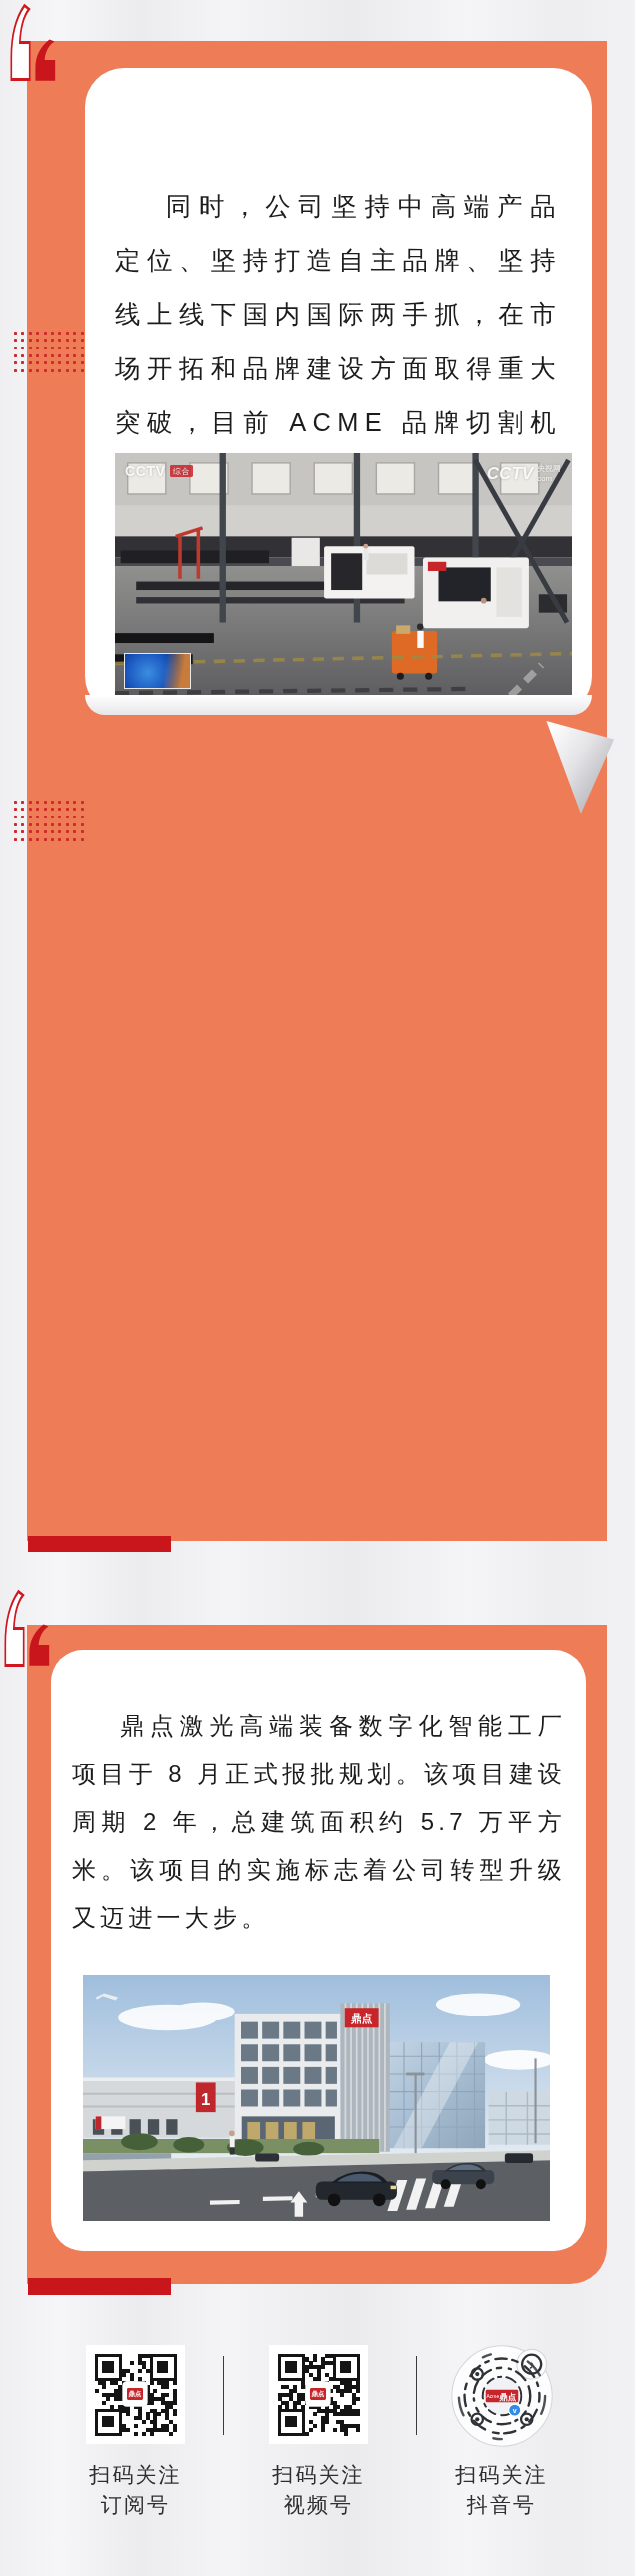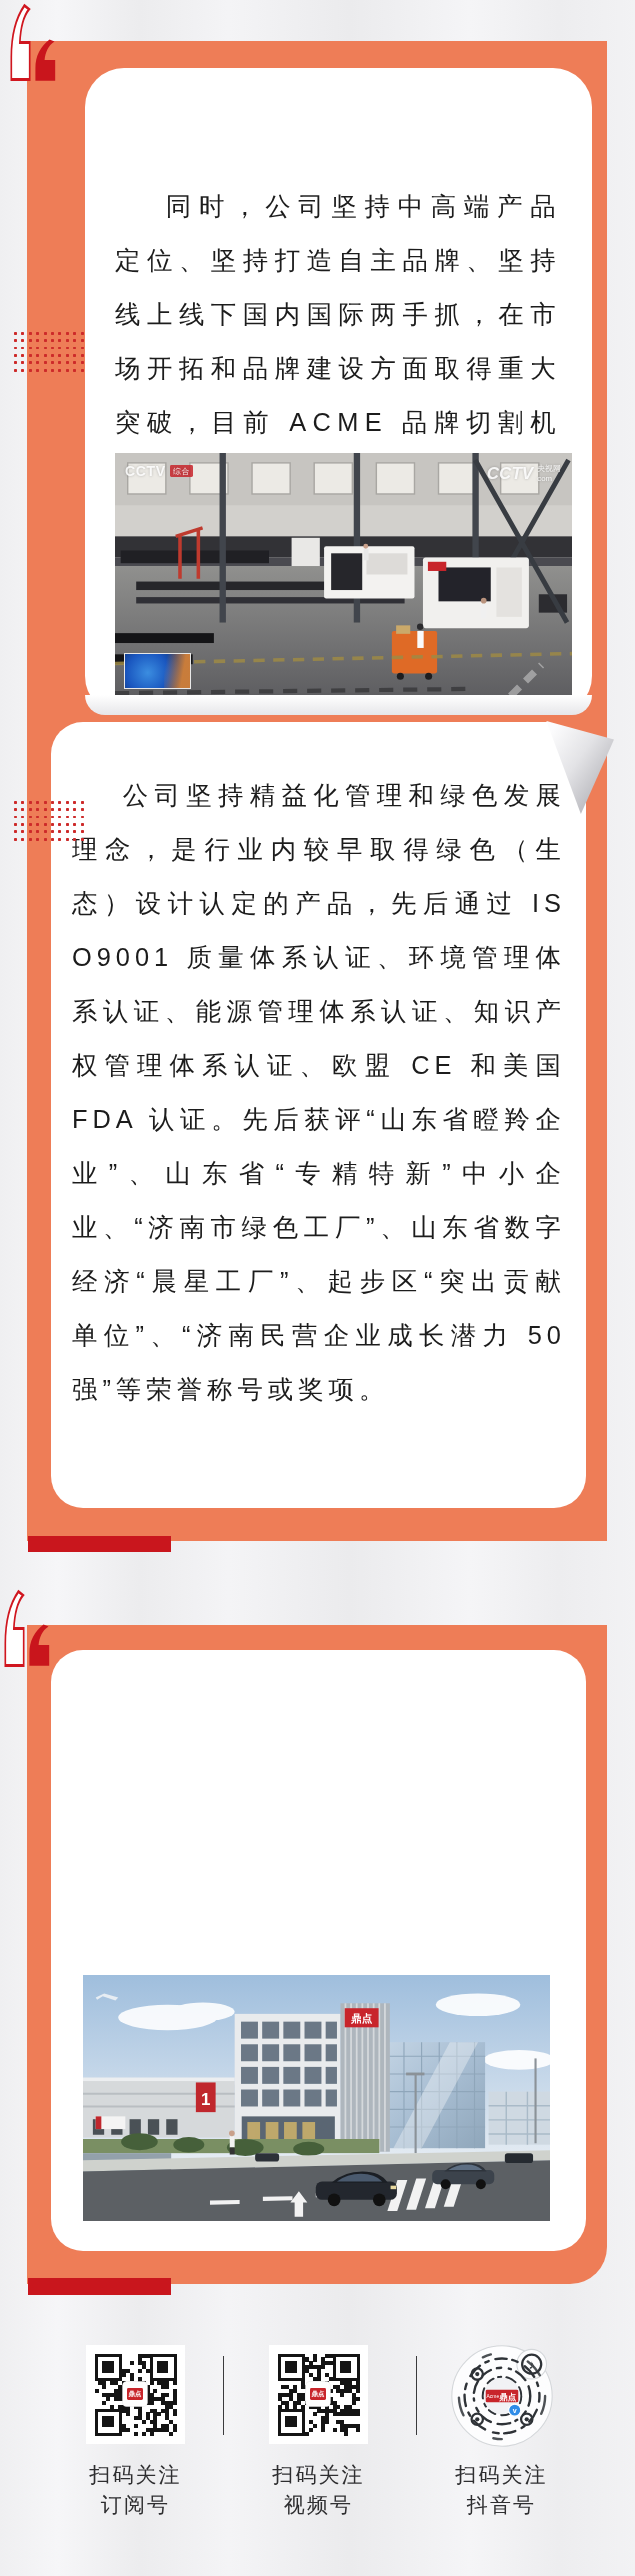--- a/index.html
+++ b/index.html
@@ -157,23 +157,20 @@
         <span class="big">CCTV</span>
         <span class="stack">
           <span>央视网</span>
           <span>com</span>
         </span>
       </div>
       <div class="inset"></div>
     </div>
   </div>
 
-  <div class="card card2">
-    <p class="para p2">公司坚持精益化管理和绿色发展理念，是行业内较早取得绿色（生态）设计认定的产品，先后通过 ISO9001 质量体系认证、环境管理体系认证、能源管理体系认证、知识产权管理体系认证、欧盟 CE 和美国 FDA 认证。先后获评“山东省瞪羚企业”、山东省“专精特新”中小企业、“济南市绿色工厂”、山东省数字经济“晨星工厂”、起步区“突出贡献单位”、“济南民营企业成长潜力 50 强”等荣誉称号或奖项。</p>
-  </div>
   <div class="abs fold-cover"></div>
   <div class="abs fold"></div>
 
   <div class="redbar r1"></div>
 
   <div class="dots" style="left:14px;top:332px">
       <i style="left: 0px; top: 0px;"></i>
       <i style="left: 7.4px; top: 0px;"></i>
       <i style="left: 15px; top: 0px;"></i>
       <i style="left: 22px; top: 0px;"></i>
@@ -300,20 +297,21 @@
   <div class="orange s2"></div>
 
   <svg class="quote" style="left:4.2px;top:1589px" width="21" height="79" viewBox="0 0 32 64" preserveAspectRatio="none">
     <path d="M22,2 C9,12 2,26 2,44 L2,62 L30,62 L30,32 L15,32 C16,21 20,11 29,5 Z" fill="#ffffff" stroke="#d0161f" stroke-width="2.5"></path>
   </svg>
   <svg class="quote" style="left:28px;top:1623px" width="22.6" height="44" viewBox="0 0 32 64" preserveAspectRatio="none">
     <path d="M22,2 C9,12 2,26 2,44 L2,62 L30,62 L30,32 L15,32 C16,21 20,11 29,5 Z" fill="#c9151c"></path>
   </svg>
 
   <div class="card card3">
+    <p class="para p3">鼎点激光高端装备数字化智能工厂项目于 8 月正式报批规划。该项目建设周期 2 年，总建筑面积约 5.7 万平方米。该项目的实施标志着公司转型升级又迈进一大步。</p>
 
     <div class="photo ph3">
       <svg viewBox="0 0 662 348" preserveAspectRatio="none">
         <defs>
           <linearGradient id="skyG" x1="0" y1="0" x2="0" y2="1">
             <stop offset="0" stop-color="#9fbedd"></stop>
               <stop offset="1" stop-color="#e8eef4"></stop>
           </linearGradient>
           <linearGradient id="glassG" x1="0" y1="0" x2="1" y2="1">
             <stop offset="0" stop-color="#c3d4e4"></stop>

